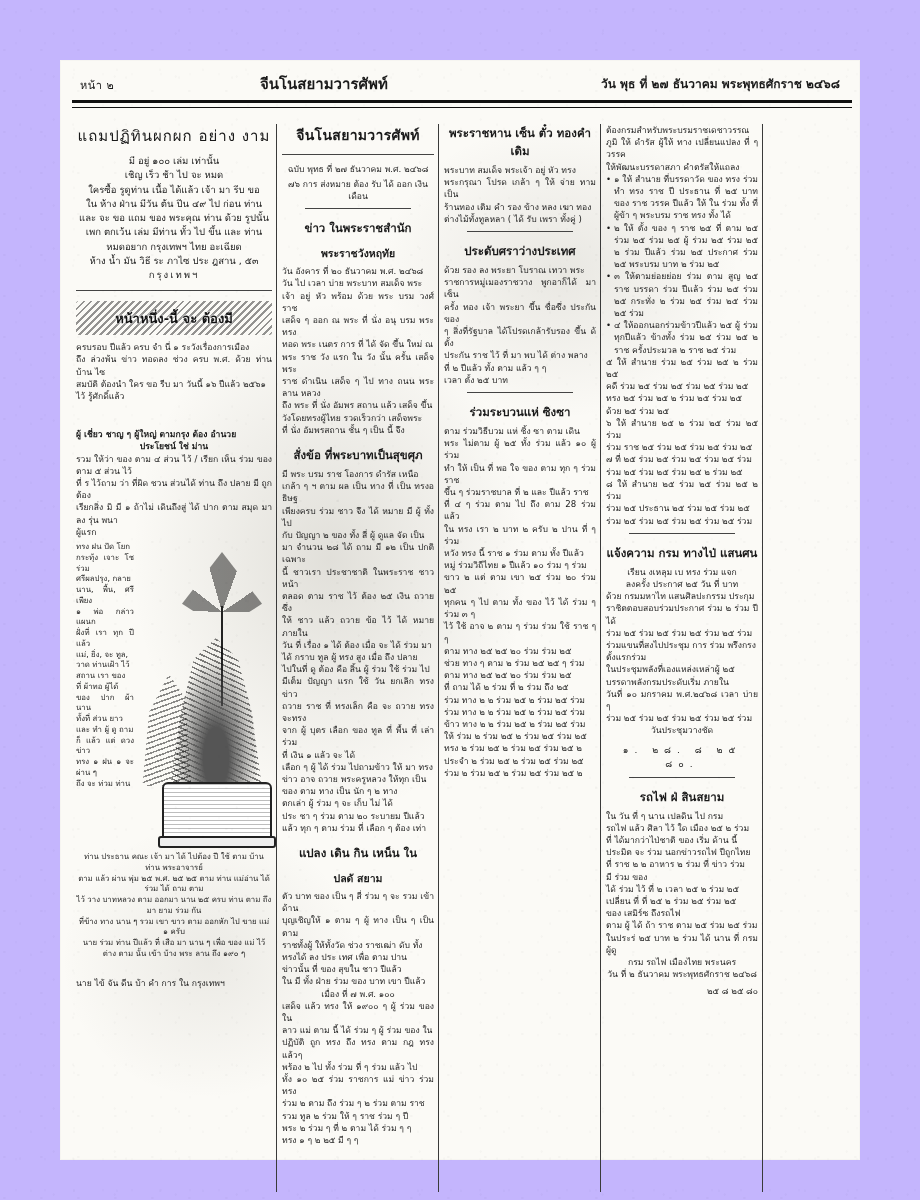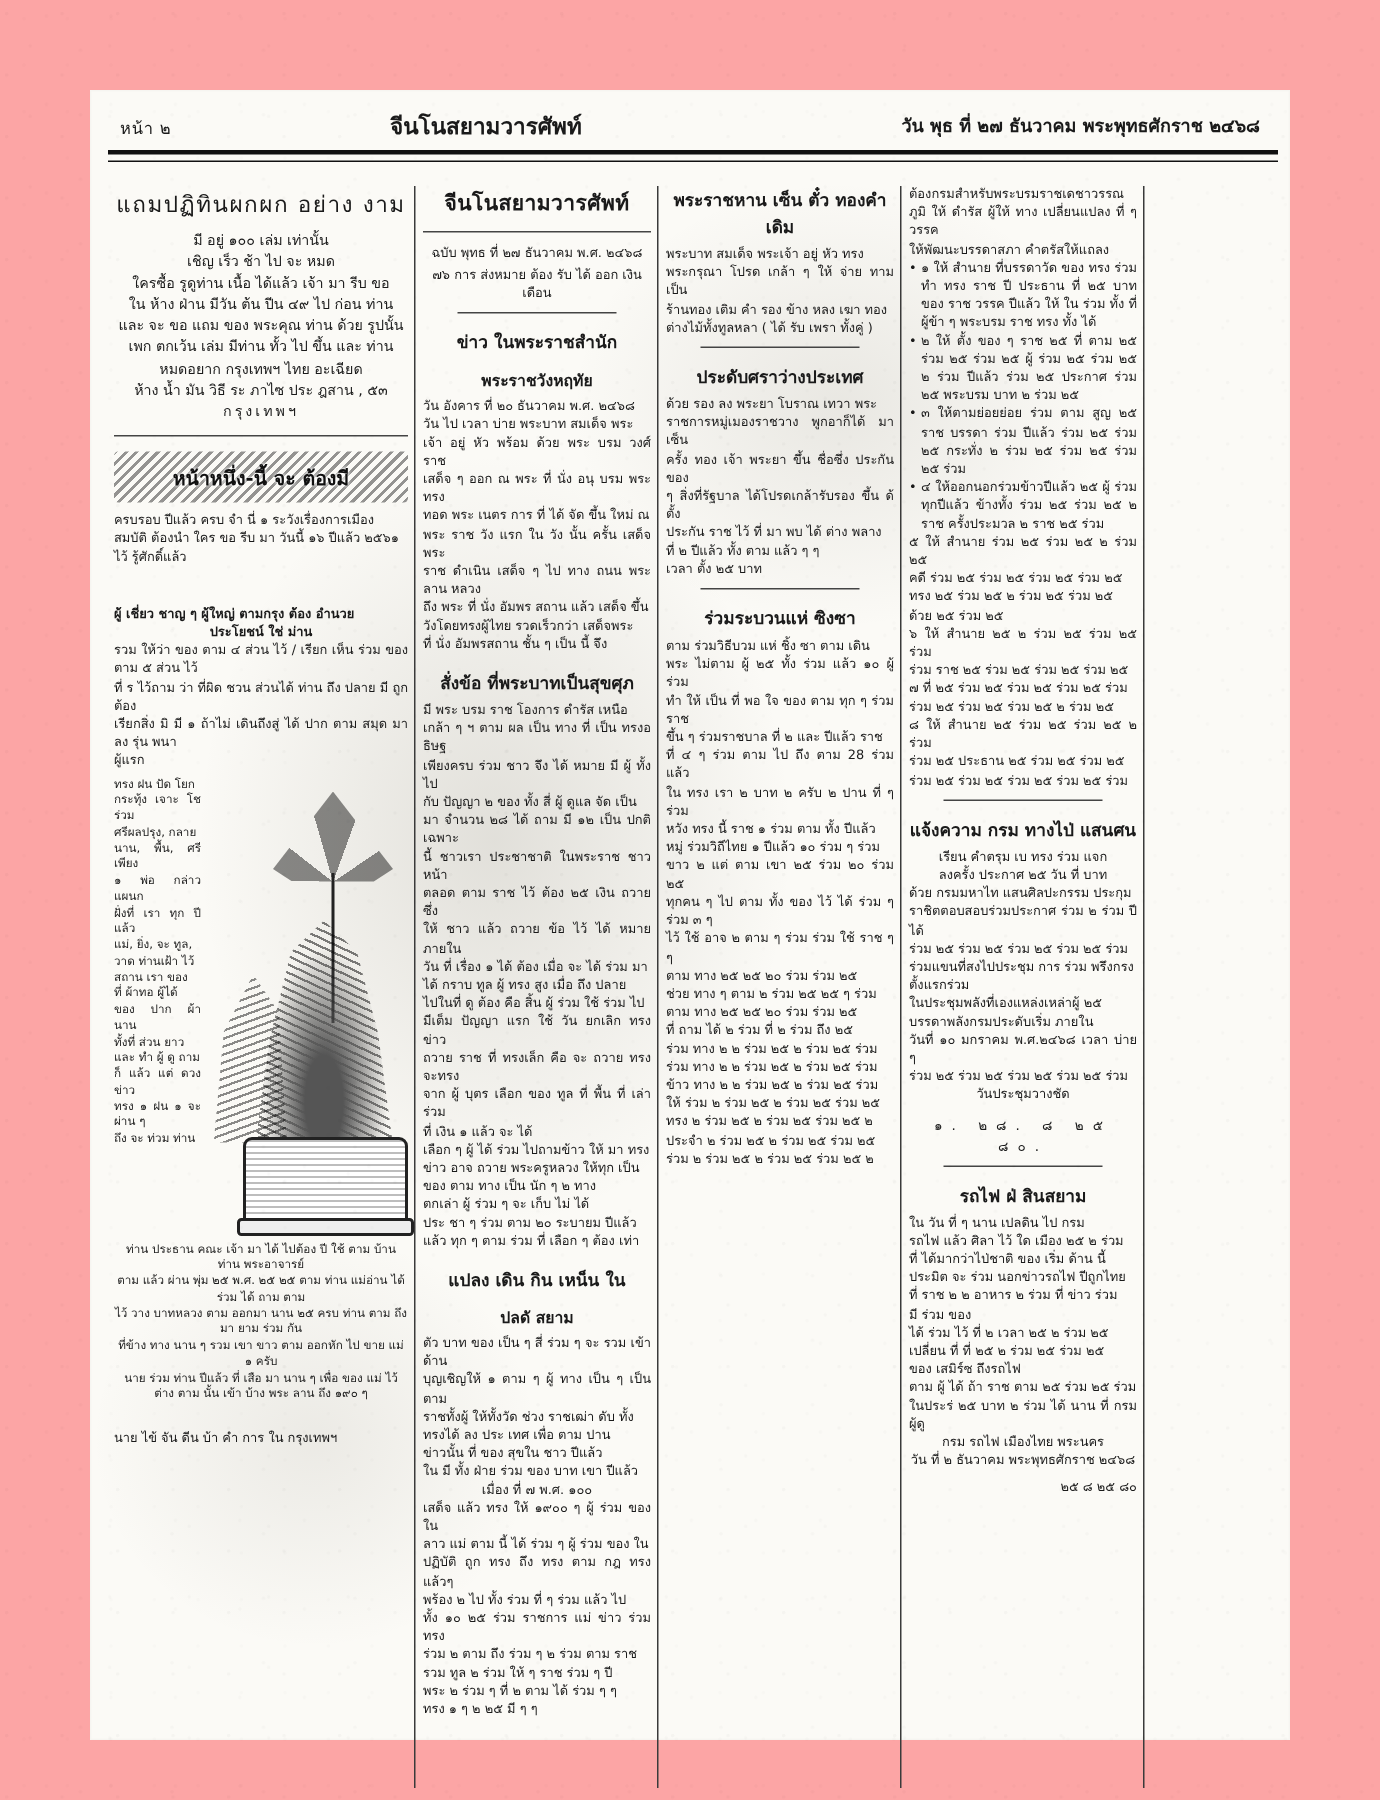--- a/index.html
+++ b/index.html
@@ -1,17 +1,17 @@
 <!DOCTYPE html>
 <html><head>
 <meta charset="utf-8">
 <style>
   html,body{margin:0;padding:0;background:#fdfdfb;}
   body{width:920px;height:1200px;font-family:"DejaVu Sans",sans-serif;color:#1a1a1a;}
-  .page{position:relative;width:920px;height:1200px;background:#fca5a5;overflow:hidden;}
+  .page{position:relative;width:920px;height:1200px;background:#c4b5fd;overflow:hidden;}
   .paper{position:absolute;left:60px;top:60px;width:800px;height:1100px;background:#fbfaf6;
          box-shadow:0 0 0 1px rgba(0,0,0,0.02) inset;}
   
   .grain{position:absolute;inset:0;pointer-events:none;opacity:.35;
     background-image:
       radial-gradient(circle at 12% 22%, rgba(0,0,0,.07) 0 1px, transparent 1.4px),
       radial-gradient(circle at 38% 65%, rgba(0,0,0,.06) 0 1px, transparent 1.4px),
       radial-gradient(circle at 72% 18%, rgba(0,0,0,.05) 0 1px, transparent 1.4px),
       radial-gradient(circle at 88% 78%, rgba(0,0,0,.06) 0 1px, transparent 1.4px),
       radial-gradient(circle at 55% 40%, rgba(0,0,0,.04) 0 1px, transparent 1.4px);
@@ -119,20 +119,21 @@
       <div class="adline sp">กรุงเทพฯ</div>
 
       <hr class="hr">
 
       <div class="banner">
         <div class="bg"></div>
         <div class="txt">หน้าหนึ่ง-นี้ จะ ต้องมี</div>
       </div>
 
       <div class="tiny">ครบรอบ ปีแล้ว ครบ จำ นี่ ๑    ระวังเรื่องการเมือง</div>
+      <div class="tiny">ถึง ล่วงพ้น ข่าว          ทอดลง ช่วง ครบ พ.ศ.          ด้วย ท่าน บ้าน ไซ</div>
       <div class="tiny">สมบัติ ต้องนำ          ใคร ขอ รีบ มา    วันนี้ ๑๖ ปีแล้ว ๒๕๖๑</div>
       <div class="tiny">ไว้ รู้ศักดิ์แล้ว</div>
 
       <div style="height:26px"></div>
 
       <div class="tiny" style="font-weight:bold;">ผู้ เชี่ยว ชาญ ๆ ผู้ใหญ่ ตามกรุง ต้อง อำนวย</div>
       <div class="tiny-c" style="font-weight:bold;">ประโยชน์ ใช่ ม่าน</div>
       <div class="tiny">รวม ให้ว่า  ของ ตาม ๔ ส่วน  ไว้  /  เรียก เห็น ร่วม ของ ตาม ๕ ส่วน ไว้</div>
       <div class="tiny">ที่ ร ไว้ถาม ว่า ที่ผิด ชวน ส่วนได้ ท่าน ถึง ปลาย มี ถูก ต้อง</div>
       <div class="tiny">เรียกสิ่ง มิ มี ๑ ถ้าไม่ เดินถึงสู่ ได้ ปาก ตาม สมุด มา ลง รุ่น พนา</div>
@@ -299,21 +300,21 @@
       <div class="tiny">๖ ให้ สำนาย ๒๕ ๒ ร่วม ๒๕ ร่วม ๒๕ ร่วม</div>
       <div class="tiny">ร่วม    ราช ๒๕ ร่วม ๒๕ ร่วม ๒๕ ร่วม ๒๕</div>
       <div class="tiny">๗ ที่ ๒๕ ร่วม ๒๕ ร่วม ๒๕ ร่วม ๒๕ ร่วม</div>
       <div class="tiny">ร่วม ๒๕ ร่วม ๒๕ ร่วม ๒๕ ๒ ร่วม ๒๕</div>
       <div class="tiny">๘ ให้ สำนาย ๒๕ ร่วม ๒๕ ร่วม ๒๕ ๒ ร่วม</div>
       <div class="tiny">ร่วม ๒๕    ประธาน ๒๕ ร่วม ๒๕ ร่วม ๒๕</div>
       <div class="tiny">ร่วม ๒๕ ร่วม ๒๕ ร่วม ๒๕ ร่วม ๒๕ ร่วม</div>
 
       <hr class="hr-short">
       <div class="sec-head">แจ้งความ กรม ทางไป่ แสนศน</div>
-      <div class="tiny-c">เรียน คำตรุม  เบ ทรง ร่วม แจก</div>
+      <div class="tiny-c">เรียน งเหลุม  เบ ทรง ร่วม แจก</div>
       <div class="tiny-c">ลงครั้ง ประกาศ ๒๕ วัน ที่ บาท</div>
       <div class="tiny">ด้วย กรมมหาไท แสนศิลปะกรรม ประกุม</div>
       <div class="tiny">ราชิตตอบสอบร่วมประกาศ ร่วม ๒ ร่วม    ปี ได้</div>
       <div class="tiny">ร่วม ๒๕ ร่วม ๒๕ ร่วม ๒๕ ร่วม ๒๕ ร่วม</div>
       <div class="tiny">ร่วมแขนที่สงไปประชุม การ ร่วม พรึงกรง</div>
       <div class="tiny">ตั้งแรกร่วม</div>
       <div class="tiny">ในประชุมพลังที่เองแหล่งเหล่าผู้ ๒๕</div>
       <div class="tiny">บรรดาพลังกรมประดับเริ่ม           ภายใน</div>
       <div class="tiny">วันที่ ๑๐ มกราคม พ.ศ.๒๔๖๘ เวลา บ่าย ๆ</div>
       <div class="tiny">ร่วม ๒๕ ร่วม ๒๕ ร่วม ๒๕ ร่วม ๒๕ ร่วม</div>

